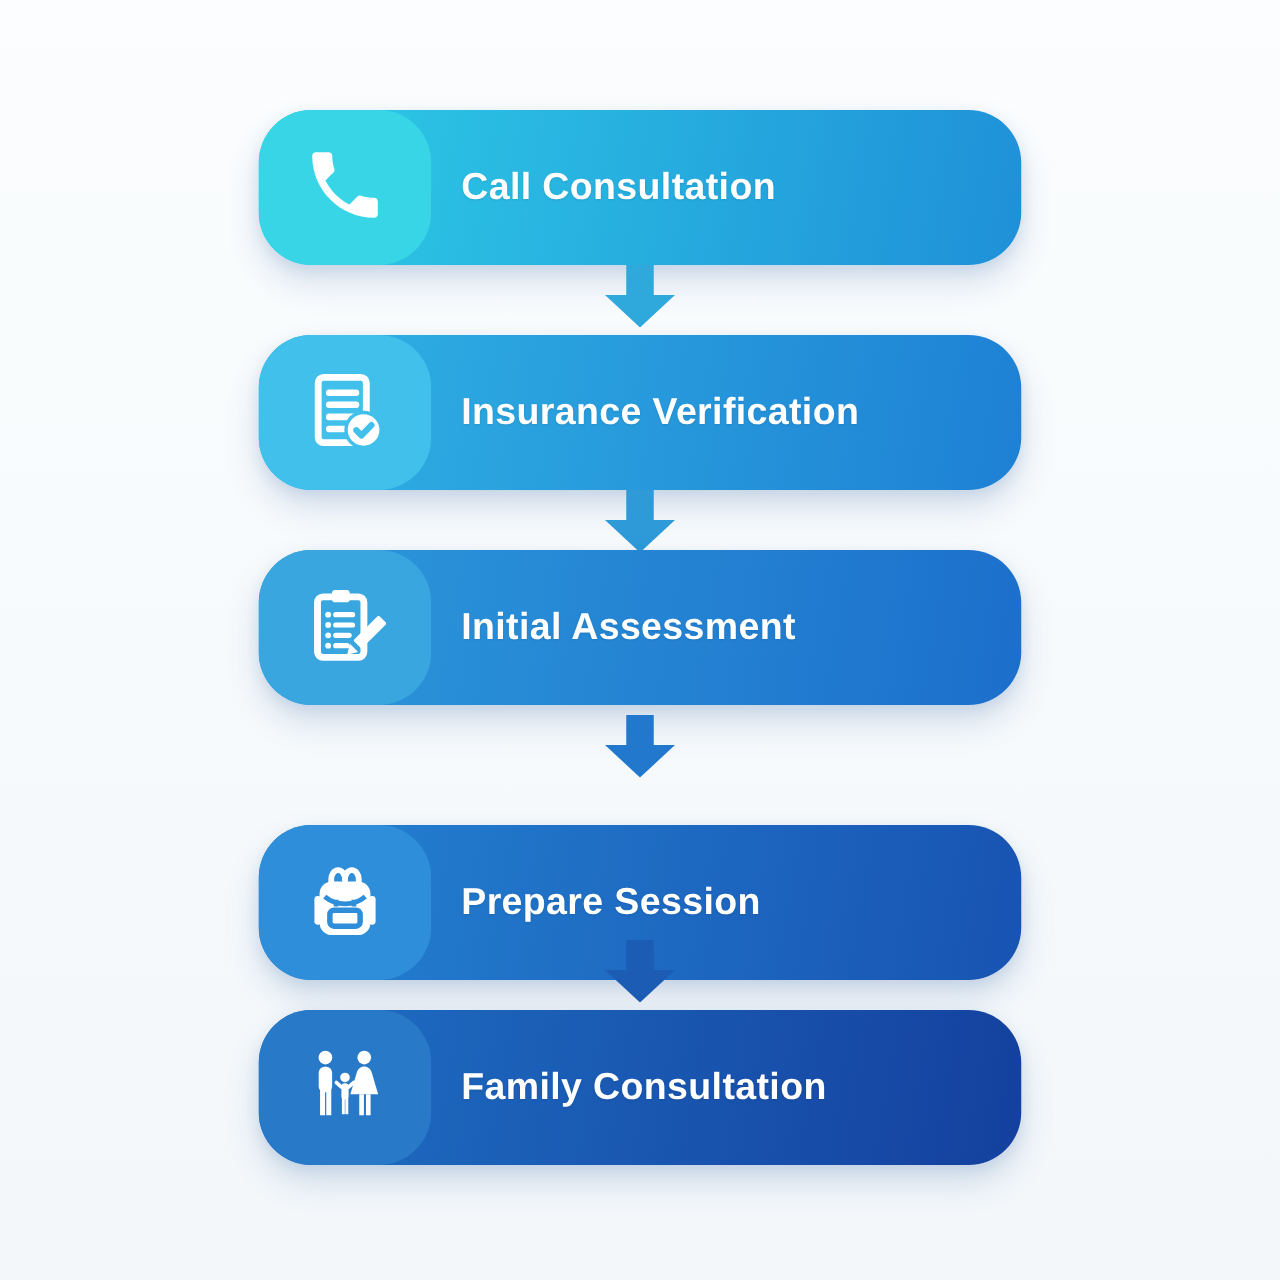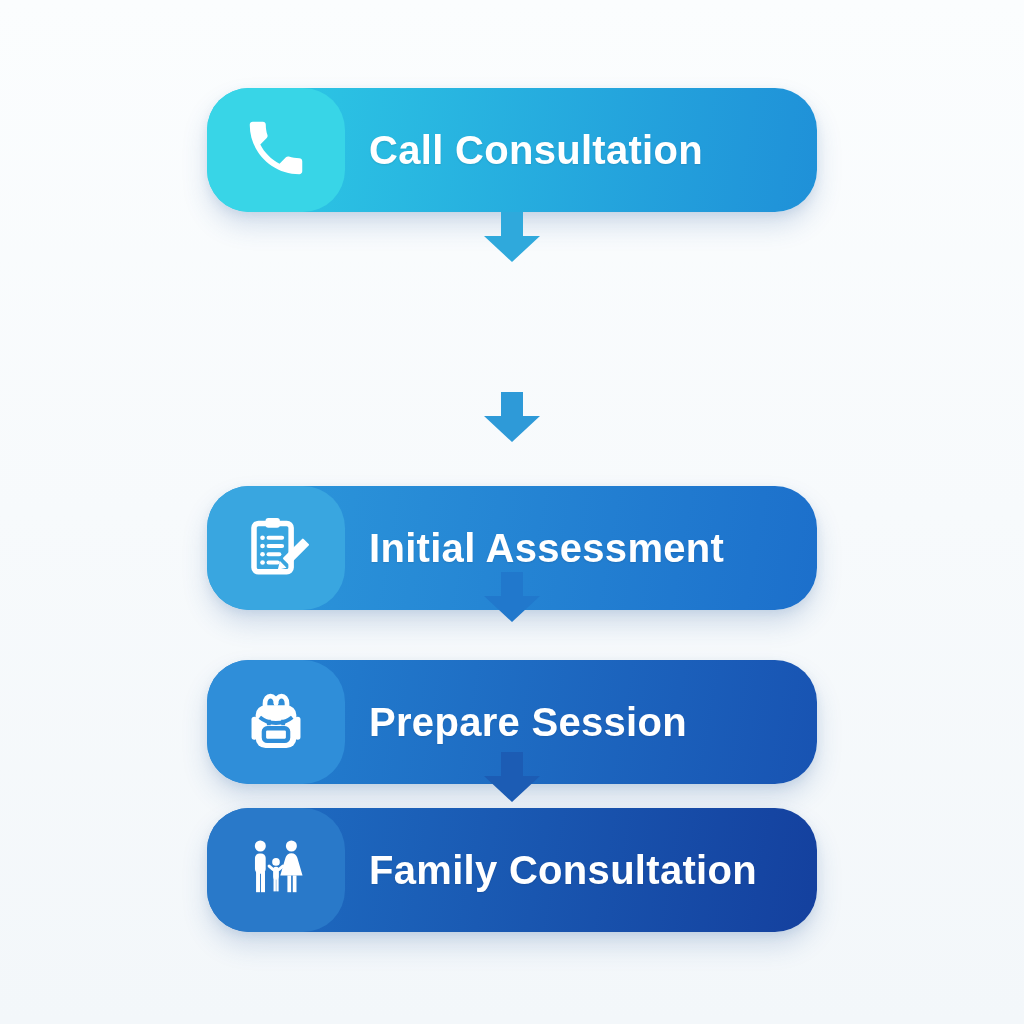--- a/index.html
+++ b/index.html
@@ -32,21 +32,21 @@
     background: linear-gradient(145deg, var(--tile) 0%, var(--tile) 70%, rgba(255,255,255,0) 400%);
     background-color: var(--tile);
     display: flex;
     align-items: center;
     justify-content: center;
   }
   .step-label {
     margin-left: 162px;
     color: #ffffff;
     font-weight: 700;
-    font-size: 40px;
+    font-size: 30px;
     letter-spacing: 0.3px;
     text-shadow: 0 1px 2px rgba(0,0,0,0.10);
     white-space: nowrap;
   }
   .arrow {
     position: absolute;
     left: 484px;
     width: 56px; height: 50px;
   }
   .arrow svg { display: block; }
@@ -66,28 +66,45 @@
     </div>
     <span class="step-label">Call Consultation</span>
   </div>
 
   <div class="arrow" style="top: 212px; color: rgb(47, 169, 220);">
     <svg width="56" height="50" viewBox="0 0 56 50">
       <polygon fill="currentColor" points="17,0 39,0 39,24 56,24 28,50 0,24 17,24"></polygon>
     </svg>
   </div>
 
+  <div class="step" style="top: 268px; --g1: #30B4E4; --g2: #1E80D4; --tile: #40C0EA;">
+    <div class="icon-tile">
+      <span>
+        <svg width="66" height="66" viewBox="0 0 24 24">
+          <rect x="4.2" y="2.5" width="14" height="19" rx="1.6" fill="none" stroke="#ffffff" stroke-width="2"></rect>
+          <line x1="7.4" y1="7" x2="15.2" y2="7" stroke="#ffffff" stroke-width="1.9" stroke-linecap="round"></line>
+          <line x1="7.4" y1="10.5" x2="15.2" y2="10.5" stroke="#ffffff" stroke-width="1.9" stroke-linecap="round"></line>
+          <line x1="7.4" y1="14" x2="15.2" y2="14" stroke="#ffffff" stroke-width="1.9" stroke-linecap="round"></line>
+          <line x1="7.4" y1="17.5" x2="11.6" y2="17.5" stroke="#ffffff" stroke-width="1.9" stroke-linecap="round"></line>
+          <circle cx="17.4" cy="17.8" r="5.6" fill="var(--tile)"></circle>
+          <circle cx="17.4" cy="17.8" r="4.6" fill="#ffffff"></circle>
+          <path d="M15.3 17.9l1.5 1.5 2.9-3" fill="none" stroke="var(--tile)" stroke-width="1.8" stroke-linecap="round" stroke-linejoin="round"></path>
+        </svg>
+      </span>
+    </div>
+    <span class="step-label">Insurance Verification</span>
+  </div>
 
   <div class="arrow" style="top: 392px; color: rgb(46, 154, 216);">
     <svg width="56" height="50" viewBox="0 0 56 50">
       <polygon fill="currentColor" points="17,0 39,0 39,24 56,24 28,50 0,24 17,24"></polygon>
     </svg>
   </div>
 
-  <div class="step" style="top: 440px; margin-top: 46px; --g1: #2D9ADC; --g2: #1C6FCB; --tile: #39A6E0;">
+  <div class="step" style="top: 440px; --g1: #2D9ADC; --g2: #1C6FCB; --tile: #39A6E0;">
     <div class="icon-tile">
       <span>
         <svg width="66" height="66" viewBox="0 0 24 24">
           <rect x="4" y="3.8" width="13.5" height="17.6" rx="1.6" fill="none" stroke="#ffffff" stroke-width="2"></rect>
           <rect x="8.2" y="1.8" width="5.2" height="3.6" rx="1" fill="#ffffff"></rect>
           <circle cx="7.1" cy="9" r="0.85" fill="#ffffff"></circle>
           <line x1="9.3" y1="9" x2="14.2" y2="9" stroke="#ffffff" stroke-width="1.5" stroke-linecap="round"></line>
           <circle cx="7.1" cy="12" r="0.85" fill="#ffffff"></circle>
           <line x1="9.3" y1="12" x2="14.2" y2="12" stroke="#ffffff" stroke-width="1.5" stroke-linecap="round"></line>
           <circle cx="7.1" cy="15" r="0.85" fill="#ffffff"></circle>

